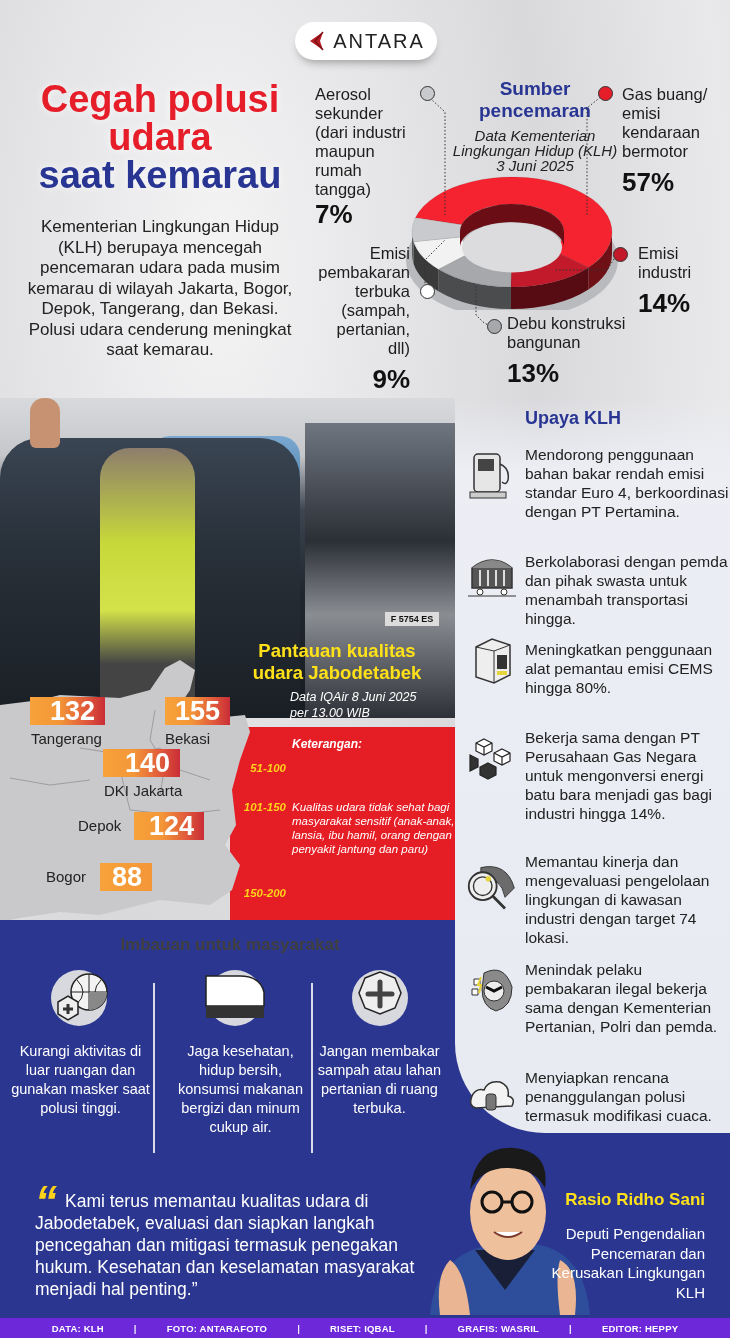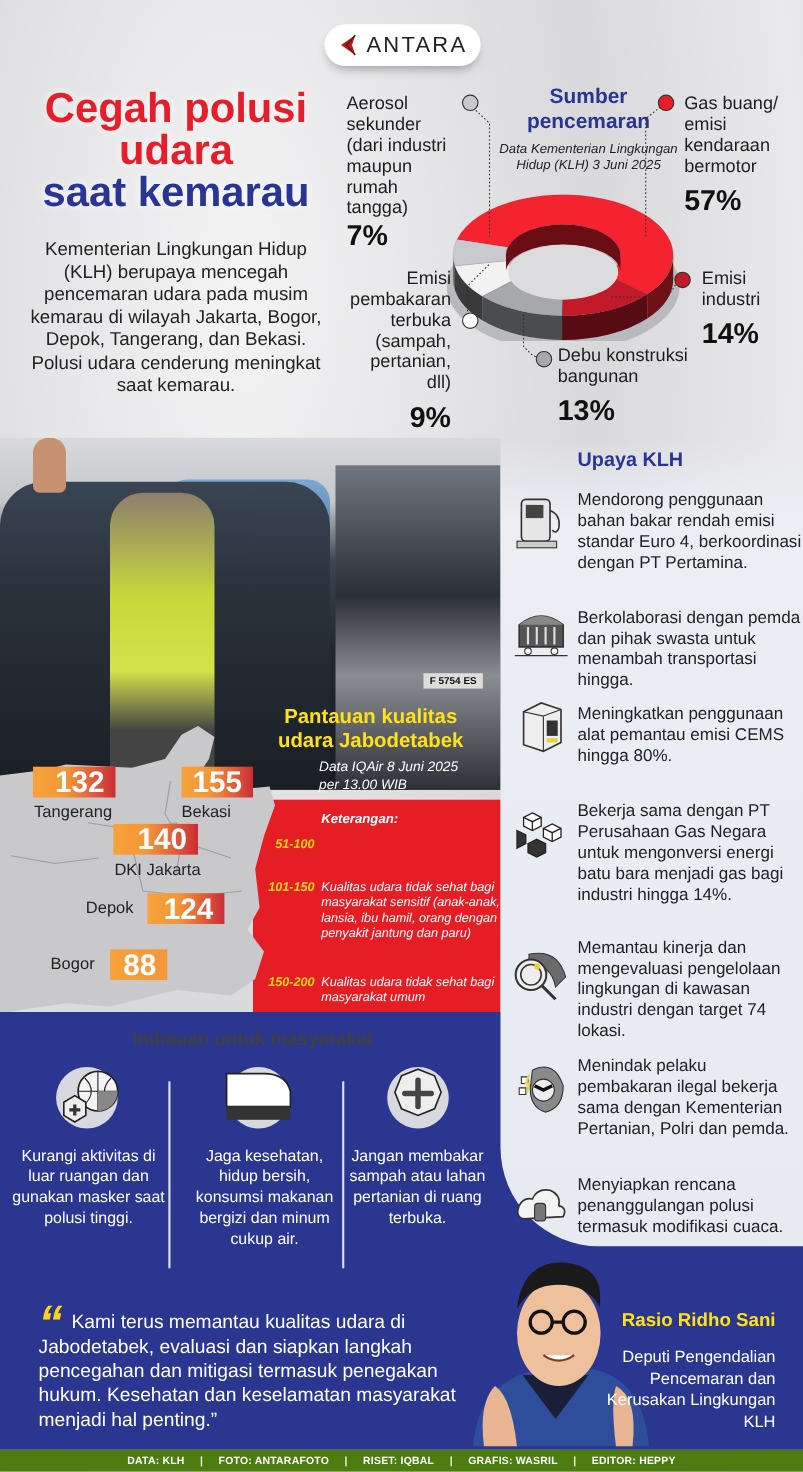--- a/index.html
+++ b/index.html
@@ -23,21 +23,21 @@
   .logo-text { font-size: 20px; letter-spacing: 2px; color: #222; font-weight: 400; }
 
   
   .title { left: 10px; top: 80px; width: 300px; text-align: center; line-height: 38px; }
   .title .red { color: #e61e2a; font-weight: 900; font-size: 38px; display: block; text-shadow: 0 0 8px rgba(255,255,255,0.8); }
   .title .blue { color: #283593; font-weight: 900; font-size: 38px; display: block; text-shadow: 0 0 8px rgba(255,255,255,0.8); }
   .intro { left: 25px; top: 217px; width: 270px; text-align: center; font-size: 17px; line-height: 20.5px; color: #222; }
 
   
   .chart-title { left: 470px; top: 78px; width: 130px; text-align: center; color: #283593; font-weight: 700; font-size: 19px; line-height: 22px; }
-  .chart-sub { left: 450px; top: 128px; width: 170px; text-align: center; font-style: italic; font-size: 12px; line-height: 15px; color: #222; }
+  .chart-sub { left: 450px; top: 128px; width: 170px; text-align: center; font-style: italic; font-size: 15px; line-height: 15px; color: #222; }
   .donut-wrap { left: 400px; top: 170px; width: 225px; height: 140px; }
   .slice-label { font-size: 16.5px; line-height: 19px; color: #1d1d1d; }
   .slice-pct { font-size: 26px; font-weight: 900; color: #111; }
   .dot { width: 15px; height: 15px; border-radius: 50%; border: 1.5px solid #333; }
 
   
   .photo {
     left: 0; top: 398px; width: 455px; height: 320px; overflow: hidden;
     background: linear-gradient(180deg, #d8d9dc 0%, #c6c7ca 18%, #3c4651 35%, #20272f 60%, #181c21 100%);
   }
@@ -72,21 +72,21 @@
   .imb-col { width: 145px; text-align: center; color: #fff; font-size: 14.5px; line-height: 19px; }
   .imb-icon { width: 70px; height: 60px; }
   .divider { width: 2px; background: #d9dbe6; top: 983px; height: 170px; }
 
   .quote { left: 35px; top: 1190px; width: 385px; color: #fff; font-size: 17.5px; line-height: 22px; }
   .quote-mark { color: #ffd21a; font-size: 44px; font-weight: 900; font-style: italic; line-height: 20px; vertical-align: -10px; margin-right: 8px; }
   .person-name { left: 540px; top: 1190px; width: 165px; text-align: right; color: #ffe11a; font-weight: 700; font-size: 17px; }
   .person-role { left: 520px; top: 1224px; width: 185px; text-align: right; color: #fff; font-size: 15px; line-height: 19.5px; }
   .portrait { left: 420px; top: 1140px; width: 170px; height: 175px; }
 
-  .footer { left: 0; top: 1318px; width: 730px; height: 20px; background: #4d7c0f; display: flex; align-items: center; justify-content: center; gap: 14px; color: #fff; font-weight: 700; font-size: 9.5px; letter-spacing: 0.2px; }
+  .footer { left: 0; top: 1318px; width: 730px; height: 20px; background: #6d28d9; display: flex; align-items: center; justify-content: center; gap: 30px; color: #fff; font-weight: 700; font-size: 9.5px; letter-spacing: 0.2px; }
   .footer .sep { opacity: 0.9; }
 </style>
 </head>
 <body>
 
 <div class="abs logo">
   <svg class="logo-mark" viewBox="0 0 20 22">
     <path d="M16 2 L3 11 L16 20 L13 11 Z" fill="#b51d23"></path>
     <path d="M16 2 L8 11 L16 20" fill="none" stroke="#7a1014" stroke-width="1.5"></path>
   </svg>
@@ -206,21 +206,20 @@
 <div class="abs leg-title">Keterangan:</div>
 <div class="abs leg-row" style="top:761px">
   <span class="rng">51-100</span>
 </div>
 <div class="abs leg-row" style="top:800px">
   <span class="rng">101-150</span>
   <span>Kualitas udara tidak sehat bagi masyarakat sensitif (anak-anak, lansia, ibu hamil, orang dengan penyakit jantung dan paru)</span>
 </div>
 <div class="abs leg-row" style="top:886px">
   <span class="rng">150-200</span>
-  <span>Kualitas udara tidak sehat bagi masyarakat umum</span>
 </div>
 
 <div class="abs blue-section"></div>
 
 <div class="abs upaya-panel"></div>
 <div class="abs upaya-title">Upaya KLH</div>
 
 <svg class="abs upaya-icon" style="top:450px" viewBox="0 0 52 52">
   <rect x="8" y="4" width="26" height="38" rx="4" fill="#e6e6e6" stroke="#333" stroke-width="1.5"></rect>
   <rect x="12" y="9" width="16" height="12" fill="#444"></rect>

